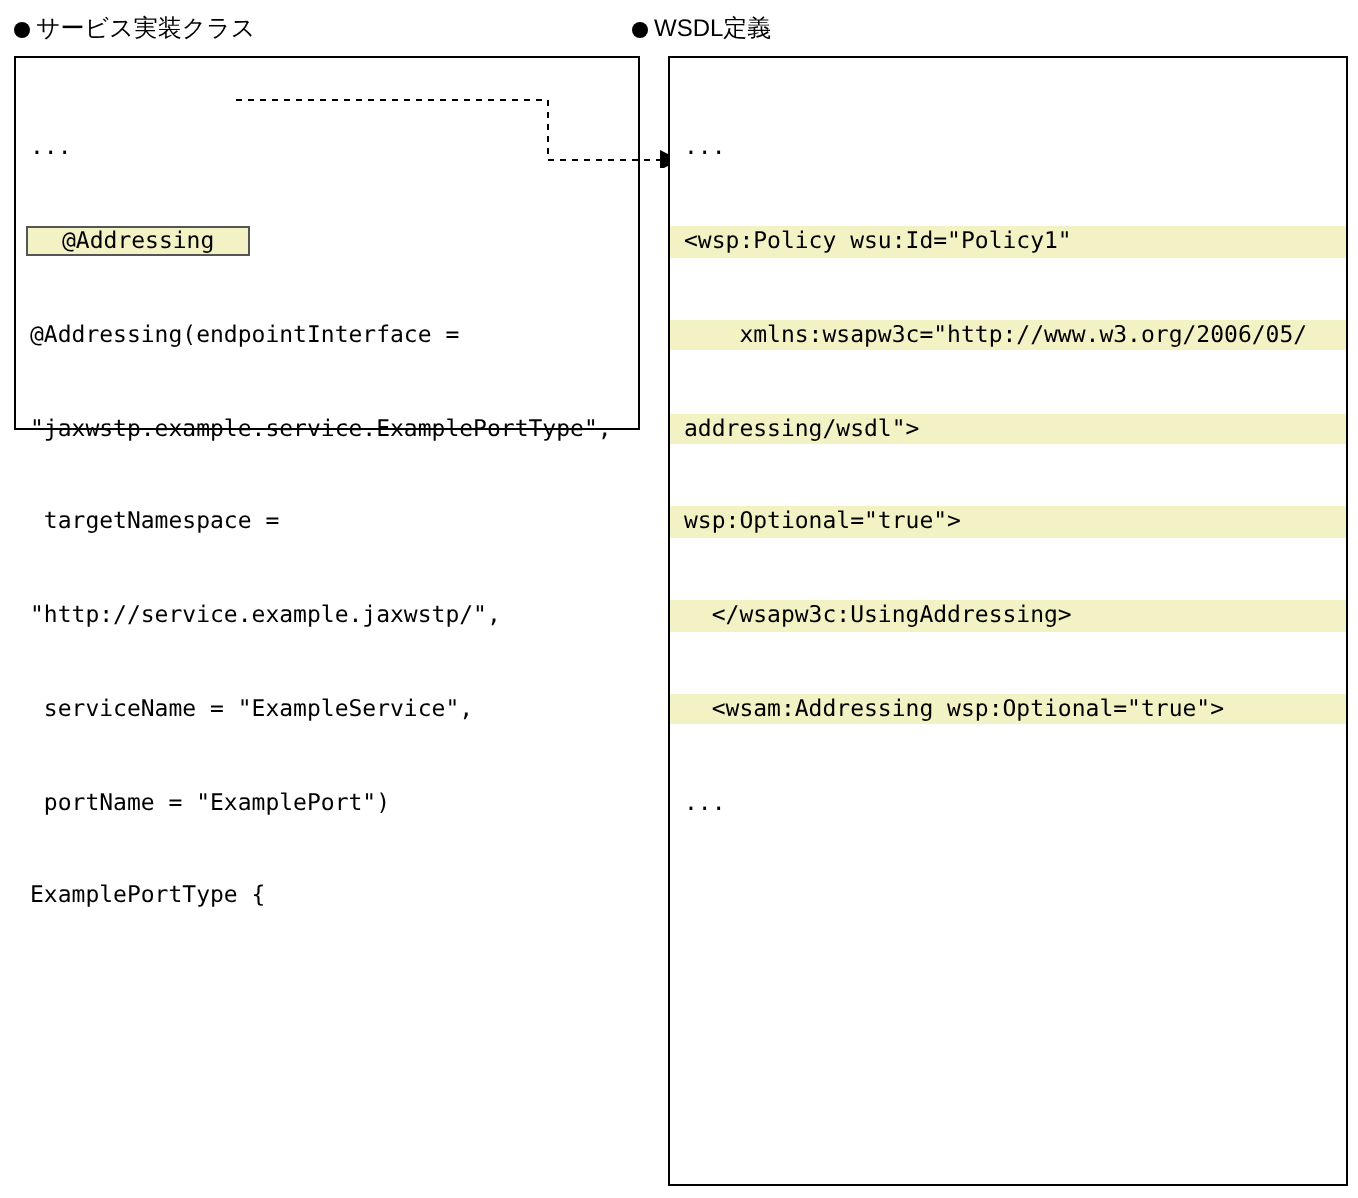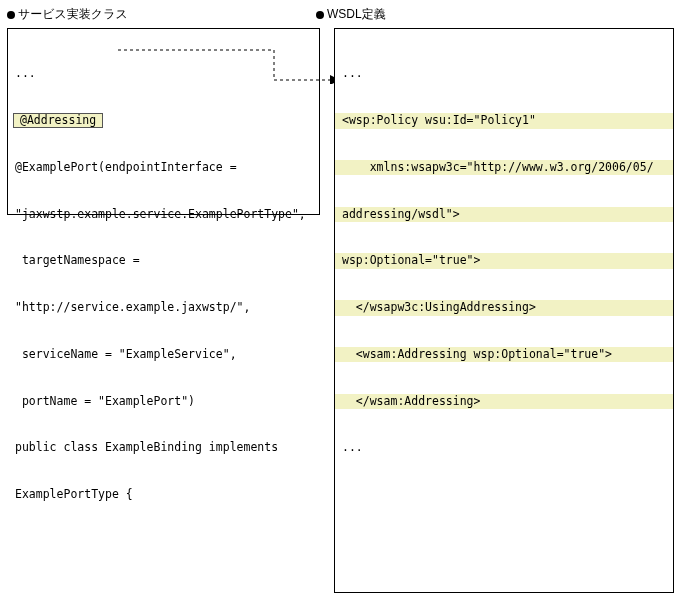--- a/index.html
+++ b/index.html
@@ -57,21 +57,21 @@
   }
   .hl-block {
     background: #f2f2c4;
     display: block;
     margin: 0 -7px;
     padding: 0 7px;
   }
   .hl-inline-box {
     background: #f2f2c4;
     border: 1px solid #555;
-    padding: 0 6px;
+    padding: 0 17px;
     margin: 0 -2px;
     display: inline-block;
     line-height: 13px;
   }
   .code-line {
     display: block;
     min-height: 15.6px;
   }
   
   #connector {
@@ -90,44 +90,42 @@
   <span class="bullet"></span><span>サービス実装クラス</span>
 </div>
 
 <div class="panel-title" style="left:316px; top:6px;">
   <span class="bullet"></span><span>WSDL定義</span>
 </div>
 
 <div class="code-box" id="left-box">
   <span class="code-line">...</span>
   <span class="code-line"><span class="hl-inline-box">@Addressing</span></span>
-  <span class="code-line">@ExamplePort(endpointInterface =</span>
+  <span class="code-line">@Addressing(endpointInterface =</span>
   <span class="code-line">"jaxwstp.example.service.ExamplePortType",</span>
   <span class="code-line"> targetNamespace =</span>
   <span class="code-line">"http://service.example.jaxwstp/",</span>
   <span class="code-line"> serviceName = "ExampleService",</span>
   <span class="code-line"> portName = "ExamplePort")</span>
-  <span class="code-line">public class ExampleBinding implements</span>
   <span class="code-line">ExamplePortType {</span>
 </div>
 
 <svg id="connector" viewBox="0 0 222 38" width="222" height="38">
   <path d="M 0 4 L 156 4 L 156 34 L 212 34" stroke="#000" stroke-width="1" fill="none" stroke-dasharray="3,3"></path>
   <polygon points="212,29 222,34 212,39" fill="#000"></polygon>
 </svg>
 
 <div class="code-box" id="right-box">
   <span class="code-line">...</span>
   <span class="code-line hl-block">&lt;wsp:Policy wsu:Id="Policy1"</span>
   <span class="code-line hl-block">    xmlns:wsapw3c="http://www.w3.org/2006/05/</span>
   <span class="code-line hl-block">addressing/wsdl"&gt;</span>
   <span class="code-line hl-block">wsp:Optional="true"&gt;</span>
   <span class="code-line hl-block">  &lt;/wsapw3c:UsingAddressing&gt;</span>
   <span class="code-line hl-block">  &lt;wsam:Addressing wsp:Optional="true"&gt;</span>
-  <span class="code-line hl-block">  &lt;/wsam:Addressing&gt;</span>
   <span class="code-line">...</span>
   
   
   
   
   
   
   
   
   

